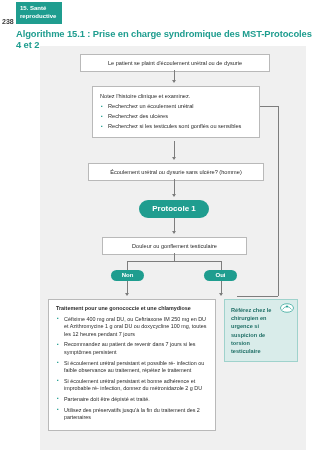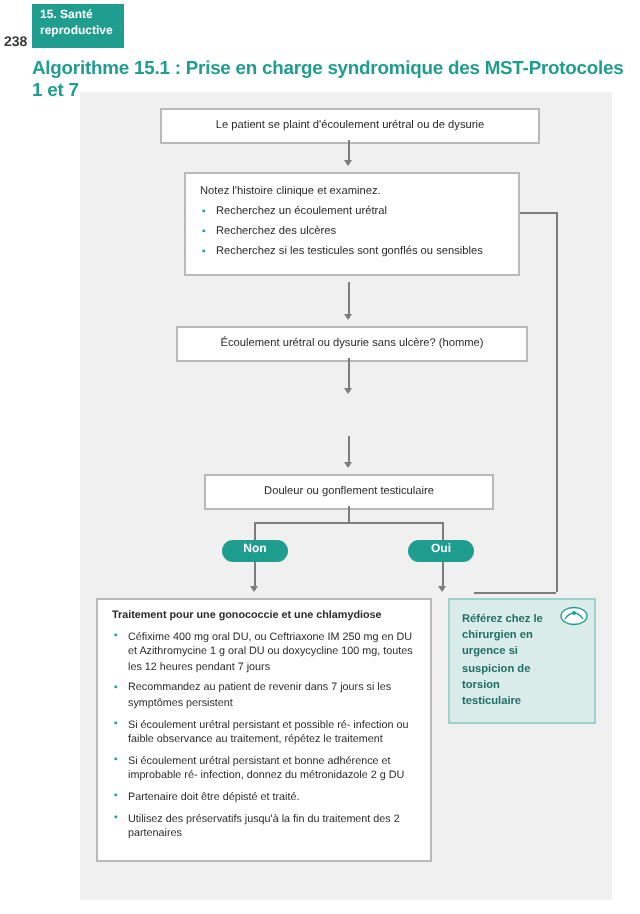--- a/index.html
+++ b/index.html
@@ -171,21 +171,21 @@
     border-top: 3.4px solid #7d7d7d;
   }
 </style>
 </head>
 <body>
 
 <div class="page-num">238</div>
 
 <div class="chapter-tab">15. Santé reproductive</div>
 
-<div class="algo-title">Algorithme 15.1 : Prise en charge syndromique des MST-Protocoles 1 et 7</div>
+<div class="algo-title">Algorithme 15.1 : Prise en charge syndromique des MST-Protocoles 4 et 2</div>
 
 <div class="canvas">
 
   <div class="node box-plain" style="left:40px; top:8px; width:190px;">Le patient se plaint d'écoulement urétral ou de dysurie</div>
 
   <div class="conn vline" style="left:134px; top:24px; height:12px;"></div>
   <div class="arrow" style="left:131.6px; top:34px;"></div>
 
   <div class="node box-list" style="left:52px; top:40px; width:168px;">
     <div class="lead">Notez l'histoire clinique et examinez.</div>
@@ -197,20 +197,21 @@
   </div>
 
   <div class="conn vline" style="left:134px; top:95px; height:18px;"></div>
   <div class="arrow" style="left:131.6px; top:111px;"></div>
 
   <div class="node box-plain" style="left:48px; top:117px; width:176px;">Écoulement urétral ou dysurie sans ulcère? (homme)</div>
 
   <div class="conn vline" style="left:134px; top:133px; height:17px;"></div>
   <div class="arrow" style="left:131.6px; top:148px;"></div>
 
+  <div class="node protocol-pill" style="left:99px; top:154px; width:70px;">Protocole 1</div>
 
   <div class="conn vline" style="left:134px; top:172px; height:15px;"></div>
   <div class="arrow" style="left:131.6px; top:185px;"></div>
 
   <div class="node box-plain" style="left:62px; top:191px; width:145px;">Douleur ou gonflement testiculaire</div>
 
   <div class="conn vline" style="left:134px; top:207px; height:8px;"></div>
   <div class="conn hline" style="left:87px; top:215px; width:94px;"></div>
   <div class="conn vline" style="left:87px; top:215px; height:9px;"></div>
   <div class="conn vline" style="left:181px; top:215px; height:9px;"></div>

